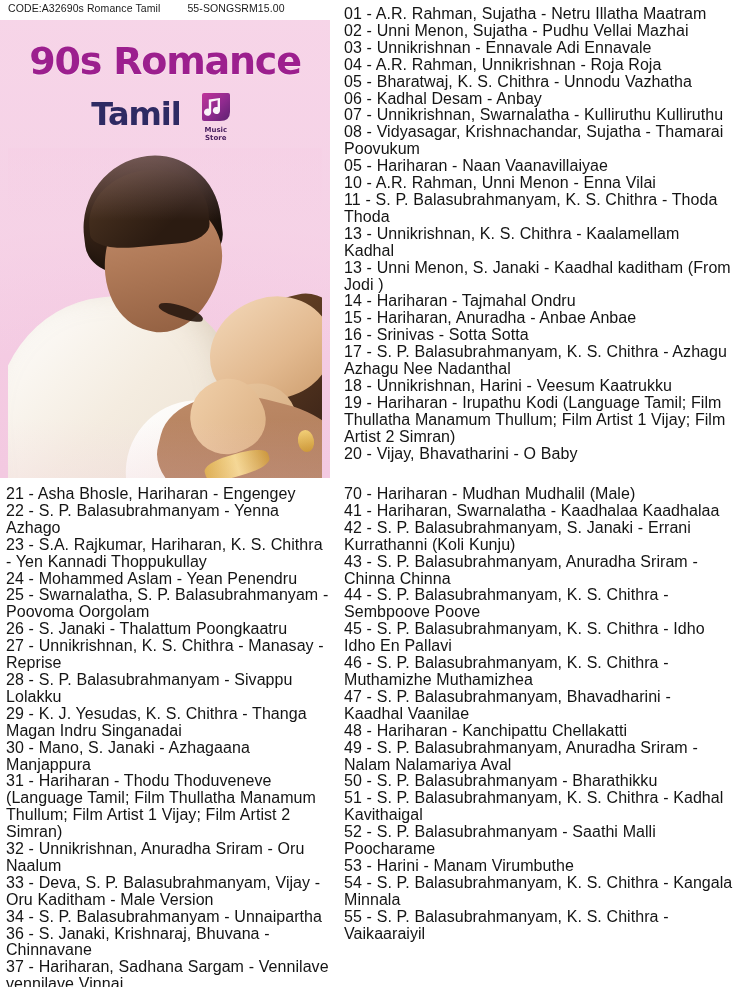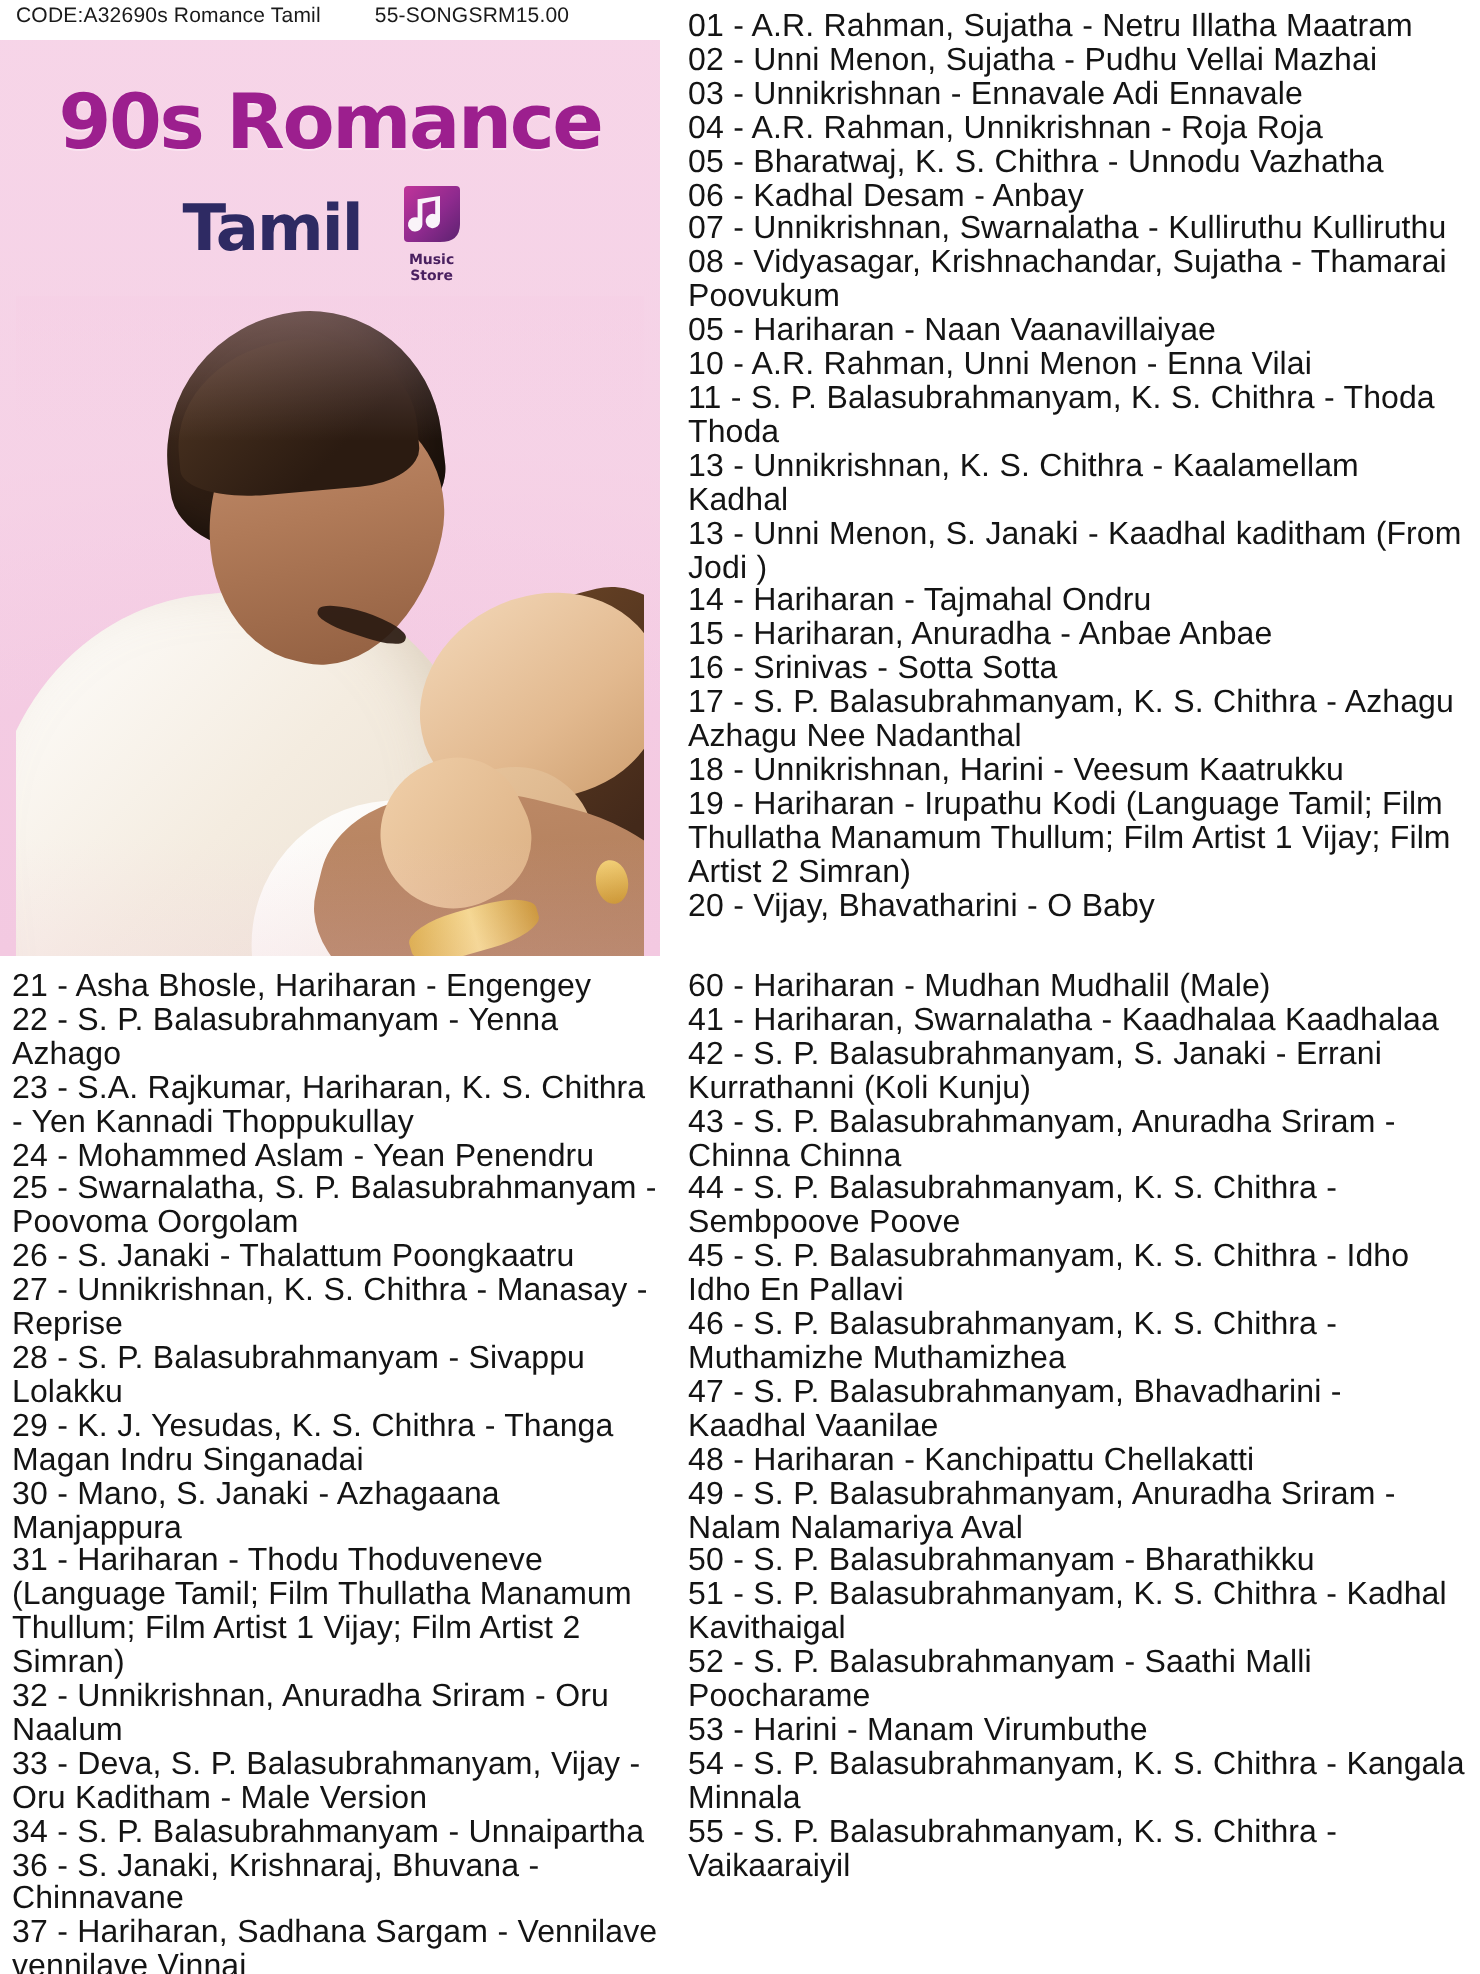--- a/index.html
+++ b/index.html
@@ -354,21 +354,21 @@
       <div class="track">31 - Hariharan - Thodu Thoduveneve (Language Tamil; Film Thullatha Manamum Thullum; Film Artist 1 Vijay; Film Artist 2 Simran)</div>
       <div class="track">32 - Unnikrishnan, Anuradha Sriram - Oru Naalum</div>
       <div class="track">33 - Deva, S. P. Balasubrahmanyam, Vijay - Oru Kaditham - Male Version</div>
       <div class="track">34 - S. P. Balasubrahmanyam - Unnaipartha</div>
       <div class="track">36 - S. Janaki, Krishnaraj, Bhuvana - Chinnavane</div>
       <div class="track">37 - Hariharan, Sadhana Sargam - Vennilave vennilave Vinnai</div>
       <div class="track">38 - S. P. Balasubrahmanyam, S. P. Sailaja - Vannam Konda</div>
       <div class="track">39 - S. P. Balasubrahmanyam - Thanga Thamari Magale</div>
     </div>
   <div class="tracks-bottom-right">
-      <div class="track">60 - Hariharan - Mudhan Mudhalil (Male)</div>
+      <div class="track">70 - Hariharan - Mudhan Mudhalil (Male)</div>
       <div class="track">41 - Hariharan, Swarnalatha - Kaadhalaa Kaadhalaa</div>
       <div class="track">42 - S. P. Balasubrahmanyam, S. Janaki - Errani Kurrathanni (Koli Kunju)</div>
       <div class="track">43 - S. P. Balasubrahmanyam, Anuradha Sriram - Chinna Chinna</div>
       <div class="track">44 - S. P. Balasubrahmanyam, K. S. Chithra - Sembpoove Poove</div>
       <div class="track">45 - S. P. Balasubrahmanyam, K. S. Chithra - Idho Idho En Pallavi</div>
       <div class="track">46 - S. P. Balasubrahmanyam, K. S. Chithra - Muthamizhe Muthamizhea</div>
       <div class="track">47 - S. P. Balasubrahmanyam, Bhavadharini - Kaadhal Vaanilae</div>
       <div class="track">48 - Hariharan - Kanchipattu Chellakatti</div>
       <div class="track">49 - S. P. Balasubrahmanyam, Anuradha Sriram - Nalam Nalamariya Aval</div>
       <div class="track">50 - S. P. Balasubrahmanyam - Bharathikku</div>

